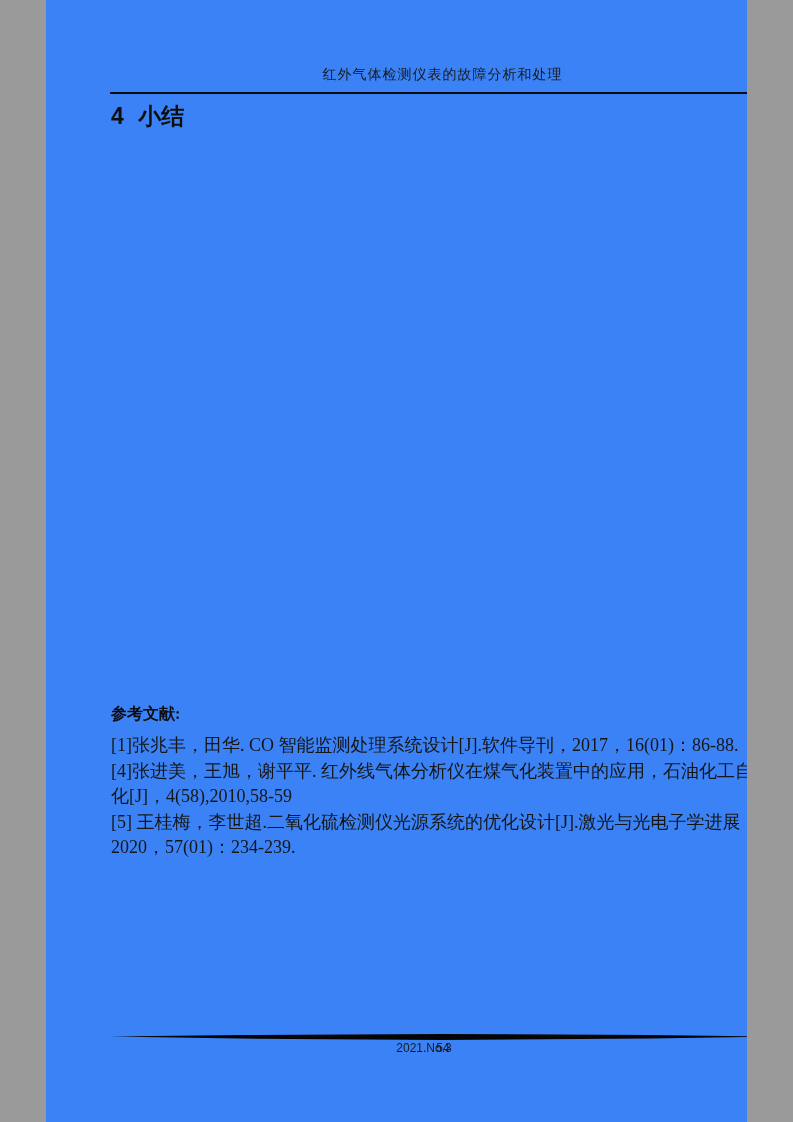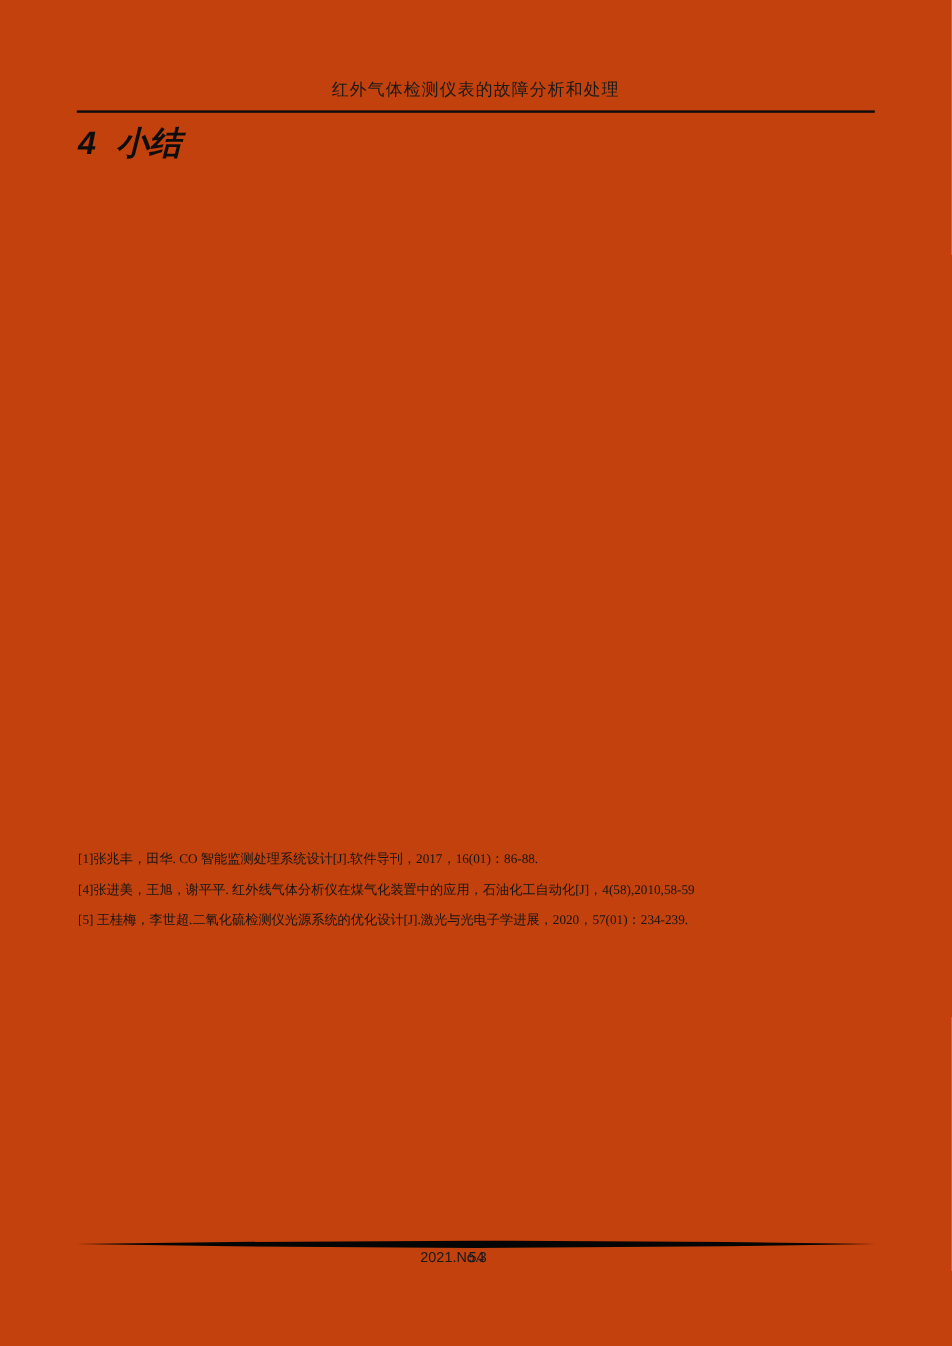--- a/index.html
+++ b/index.html
@@ -2,24 +2,24 @@
 <html><head>
 <meta charset="utf-8">
 <style>
   html, body {
     margin: 0;
     padding: 0;
     background: #9a9a9a;
   }
   .page {
     position: relative;
-    width: 793px;
+    width: 701px;
     height: 1122px;
     margin: 0 auto;
-    background: #c2410c;
+    background: #3b82f6;
     color: #111111;
     font-family: "Liberation Serif", "DejaVu Serif", serif;
     overflow: hidden;
   }
 
   
   .header-title {
     position: absolute;
     top: 66px;
     left: 0;
@@ -37,26 +37,25 @@
     height: 2px;
     background: #0d0d0d;
   }
 
   
   .section-heading {
     position: absolute;
     top: 101px;
     left: 65px;
     margin: 0;
-    font-size: 27px;
+    font-size: 23px;
     font-weight: bold;
     word-spacing: 0.35em;
     color: #0d0d0d;
     font-family: "Liberation Sans", "DejaVu Sans", sans-serif;
-    font-style: italic;
   }
   .body-paragraph {
     position: absolute;
     top: 137px;
     left: 65px;
     width: 664px;
     margin: 0;
     font-size: 19px;
     line-height: 38px;
     text-align: justify;
@@ -77,21 +76,21 @@
     font-size: 16px;
     font-weight: bold;
     color: #0d0d0d;
   }
   .references-list {
     margin: 0;
     padding: 0;
     list-style: none;
   }
   .references-list li {
-    font-size: 11px;
+    font-size: 18px;
     line-height: 25.5px;
     text-align: left;
     overflow-wrap: break-word;
     color: #161616;
   }
 
   
   .footer-rule {
     position: absolute;
     top: 1033px;
@@ -126,20 +125,21 @@
 <div class="page">
 
   <div class="header-title">红外气体检测仪表的故障分析和处理</div>
 
   <div class="header-rule"></div>
 
   <h1 class="section-heading">4 小结</h1>
 
 
   <div class="references">
+    <h2 class="references-heading">参考文献:</h2>
     <ul class="references-list">
       <li>[1]张兆丰，田华. CO 智能监测处理系统设计[J].软件导刊，2017，16(01)：86-88.</li>
       <li>[4]张进美，王旭，谢平平. 红外线气体分析仪在煤气化装置中的应用，石油化工自动化[J]，4(58),2010,58-59</li>
       <li>[5] 王桂梅，李世超.二氧化硫检测仪光源系统的优化设计[J].激光与光电子学进展，2020，57(01)：234-239.</li>
     </ul>
   </div>
 
   <svg class="footer-rule" viewBox="0 0 665 8" preserveAspectRatio="none">
     <polygon points="0,3.6 130,2 332,0.9 540,2 665,3.6 540,5.6 332,6.9 130,5.6" fill="#050505"></polygon>
   </svg>

